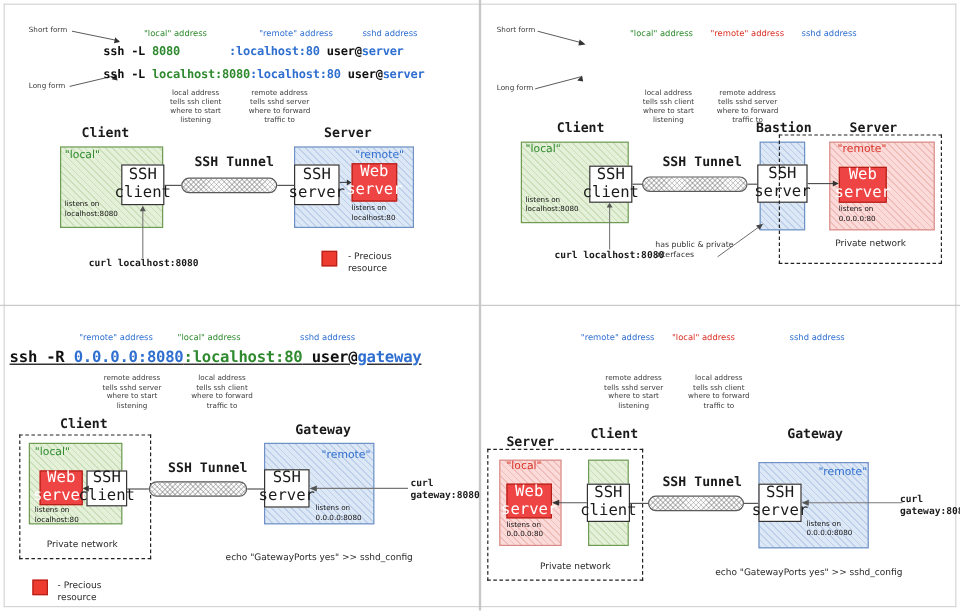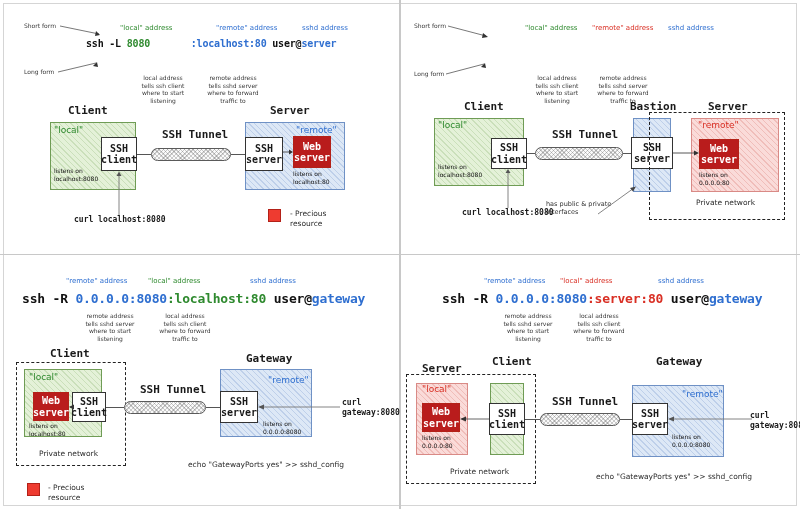--- a/index.html
+++ b/index.html
@@ -55,22 +55,22 @@
   }
   .title {
     font-family: "DejaVu Sans Mono", monospace;
     font-weight: bold;
     font-size: 11px;
     color: #1a1a1a;
     white-space: nowrap;
   }
   .boxlabel {
     font-family: "DejaVu Sans Mono", monospace;
-    font-weight: bold;
-    font-size: 10px;
+    font-weight: normal;
+    font-size: 13px;
     line-height: 1.15;
     text-align: center;
     white-space: pre-line;
     color: #1a1a1a;
   }
   .tunnel-label {
     font-family: "DejaVu Sans Mono", monospace;
     font-weight: bold;
     font-size: 11px;
     color: #1a1a1a;
@@ -161,21 +161,21 @@
   }
   .whitebox {
     position: absolute;
     border: 1px solid #333;
     background: #fff;
     display: flex; align-items: center; justify-content: center;
   }
   .redbox {
     position: absolute;
     border: 1px solid #b32118;
-    background: #b91c1c;
+    background: #ef4444;
     display: flex; align-items: center; justify-content: center;
   }
   .redbox .boxlabel { color: #fff; }
   .dashbox {
     position: absolute;
     border: 1.5px dashed #222;
     background: transparent;
   }
   .line { position: absolute; background: #555; height: 1px; }
   .tunnel {
@@ -221,20 +221,21 @@
       <path d="M96,31 L100,35 L95,36 Z" fill="#333"></path>
       <path d="M58,72 L96,63" stroke="#555" stroke-width="0.8" fill="none"></path>
       <path d="M93,66 L97,62 L98,67 Z" fill="#333"></path>
     </svg>
 
     <span class="lbl-head abs c-green" style="left:120px; top:24px;">"local" address</span>
     <span class="lbl-head abs c-blue" style="left:216px; top:24px;">"remote" address</span>
     <span class="lbl-head abs c-blue" style="left:302px; top:24px;">sshd address</span>
 
     <div class="mono cmd abs" style="left:86px; top:38px;"><span class="c-black">ssh -L </span><span class="c-green">8080</span><span class="c-black">       </span><span class="c-blue">:localhost:80</span><span class="c-black"> user@</span><span class="c-blue">server</span></div>
+    <div class="mono cmd abs" style="left:86px; top:57px;"><span class="c-black">ssh -L </span><span class="c-green">localhost:8080</span><span class="c-blue">:localhost:80</span><span class="c-black"> user@</span><span class="c-blue">server</span></div>
 
     <span class="hand abs" style="left:132px; top:74px; width:62px;">local address
 tells ssh client
 where to start
 listening</span>
     <span class="hand abs" style="left:200px; top:74px; width:66px;">remote address
 tells sshd server
 where to forward
 traffic to</span>
 
@@ -356,21 +357,21 @@
     <span class="tiny-note abs" style="left:146px; top:200px; width:78px;">has public &amp; private
 interfaces</span>
   </div>
 
   <div class="quad" id="q-bl">
 
     <span class="lbl-head abs c-blue" style="left:66px; top:22px;">"remote" address</span>
     <span class="lbl-head abs c-green" style="left:148px; top:22px;">"local" address</span>
     <span class="lbl-head abs c-blue" style="left:250px; top:22px;">sshd address</span>
 
-    <div class="mono cmd-big abs" style="left:22px; top:36px;"><span class="c-black">ssh -R </span><span class="c-blue">0.0.0.0:8080</span><span class="c-green">:localhost:80</span><span class="c-black"> user@</span><span class="c-blue">gateway</span></div>
+    <div class="mono cmd-big abs" style="left:8px; top:36px;text-decoration:underline;"><span class="c-black">ssh -R </span><span class="c-blue">0.0.0.0:8080</span><span class="c-green">:localhost:80</span><span class="c-black"> user@</span><span class="c-blue">gateway</span></div>
 
     <span class="hand abs" style="left:76px; top:57px; width:68px;">remote address
 tells sshd server
 where to start
 listening</span>
     <span class="hand abs" style="left:154px; top:57px; width:62px;">local address
 tells ssh client
 where to forward
 traffic to</span>
 
@@ -422,21 +423,20 @@
     <span class="legend-txt abs" style="left:48px; top:228px;">- Precious
   resource</span>
   </div>
 
   <div class="quad" id="q-br">
 
     <span class="lbl-head abs c-blue" style="left:84px; top:22px;">"remote" address</span>
     <span class="lbl-head abs c-red" style="left:160px; top:22px;">"local" address</span>
     <span class="lbl-head abs c-blue" style="left:258px; top:22px;">sshd address</span>
 
-    <div class="mono cmd-big abs" style="left:42px; top:36px;"><span class="c-black">ssh -R </span><span class="c-blue">0.0.0.0:8080</span><span class="c-red">:server:80</span><span class="c-black"> user@</span><span class="c-blue">gateway</span></div>
 
     <span class="hand abs" style="left:94px; top:57px; width:68px;">remote address
 tells sshd server
 where to start
 listening</span>
     <span class="hand abs" style="left:168px; top:57px; width:62px;">local address
 tells ssh client
 where to forward
 traffic to</span>
 

